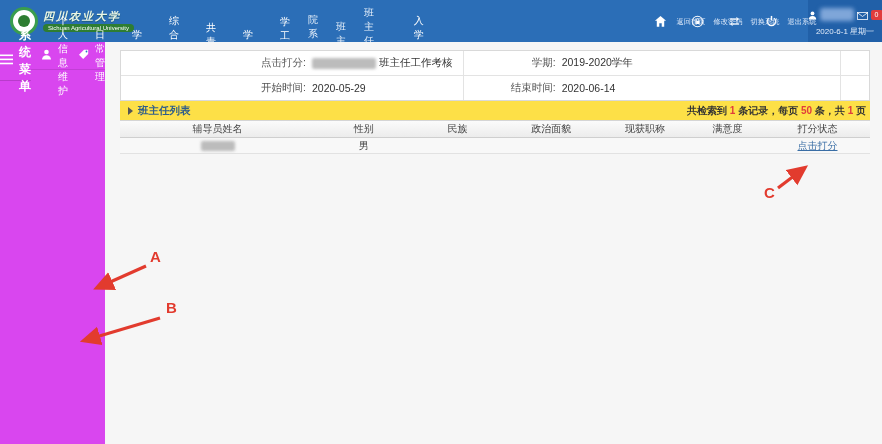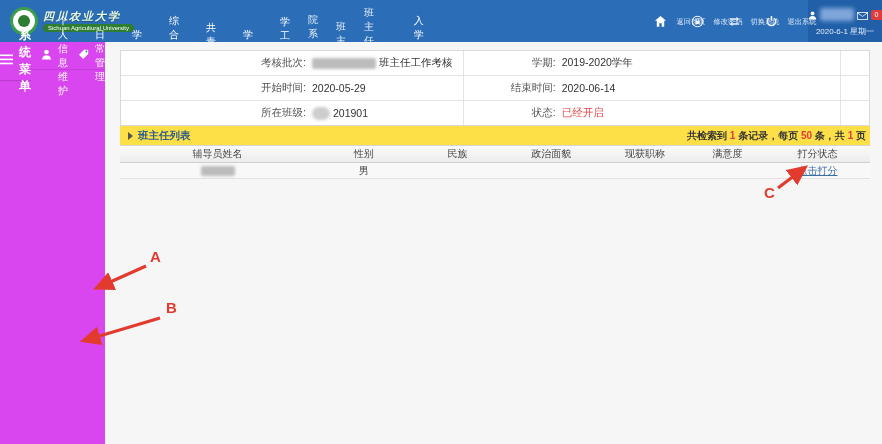--- a/index.html
+++ b/index.html
@@ -233,54 +233,40 @@
       <span>入学教育考试</span>
     </div>
     <div class="sb-fill"></div>
   </aside>
 
   <main class="content">
     <div class="panel">
       <div class="form-table">
         <div class="f-row">
           <div class="cell-half cell-l">
-            <span class="flabel">考核批次:</span>
+            <span class="flabel">点击打分:</span>
             <span class="fval">
                 <span class="redact wide"></span>
                 <span>班主任工作考核</span>
               </span>
           </div>
           <div class="cell-half cell-r">
             <span class="flabel">学期:</span>
             <span class="fval">2019-2020学年</span>
           </div>
           <div class="stub"></div>
         </div>
         <div class="f-row">
           <div class="cell-half cell-l">
             <span class="flabel">开始时间:</span>
             <span class="fval">2020-05-29</span>
           </div>
           <div class="cell-half cell-r">
             <span class="flabel">结束时间:</span>
             <span class="fval">2020-06-14</span>
-          </div>
-          <div class="stub"></div>
-        </div>
-        <div class="f-row">
-          <div class="cell-half cell-l">
-            <span class="flabel">所在班级:</span>
-            <span class="fval">
-                <span class="redact pill"></span>
-                <span>201901</span>
-              </span>
-          </div>
-          <div class="cell-half cell-r">
-            <span class="flabel">状态:</span>
-            <span class="fval status-open">已经开启</span>
           </div>
           <div class="stub"></div>
         </div>
       </div>
 
       <div class="section-bar">
         <span class="sec-tri"></span>
         <span class="sec-title">班主任列表</span>
         <span class="pagination">
           <span>共检索到 </span><span class="num">1</span><span> 条记录，每页 </span><span class="num">50</span><span> 条，共 </span><span class="num">1</span><span> 页</span>

